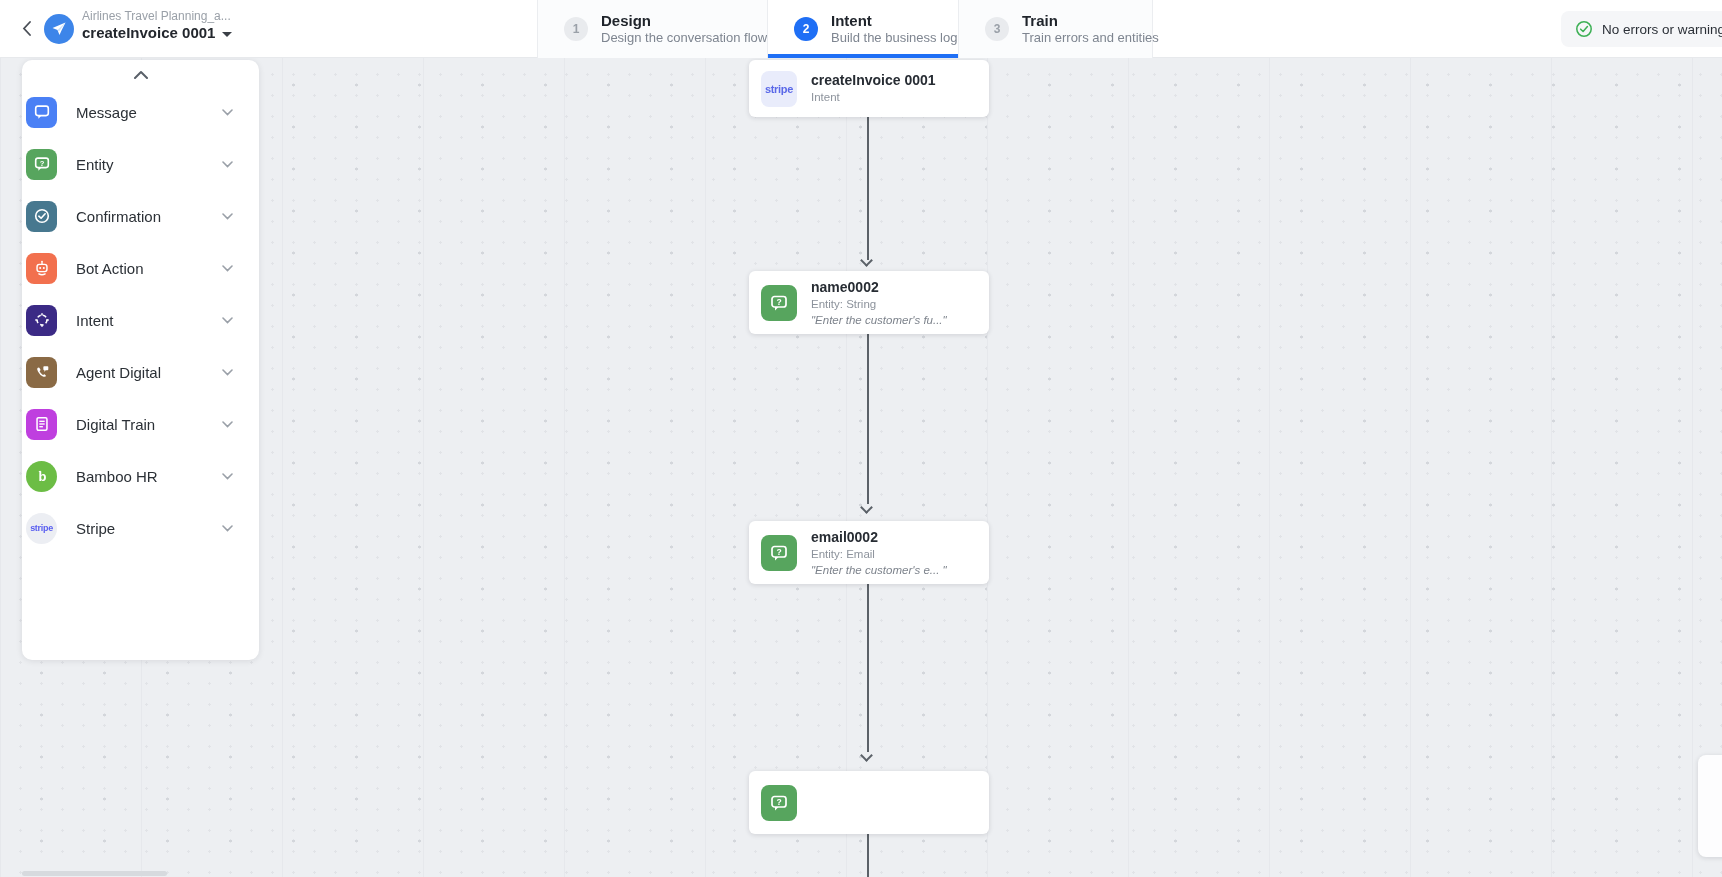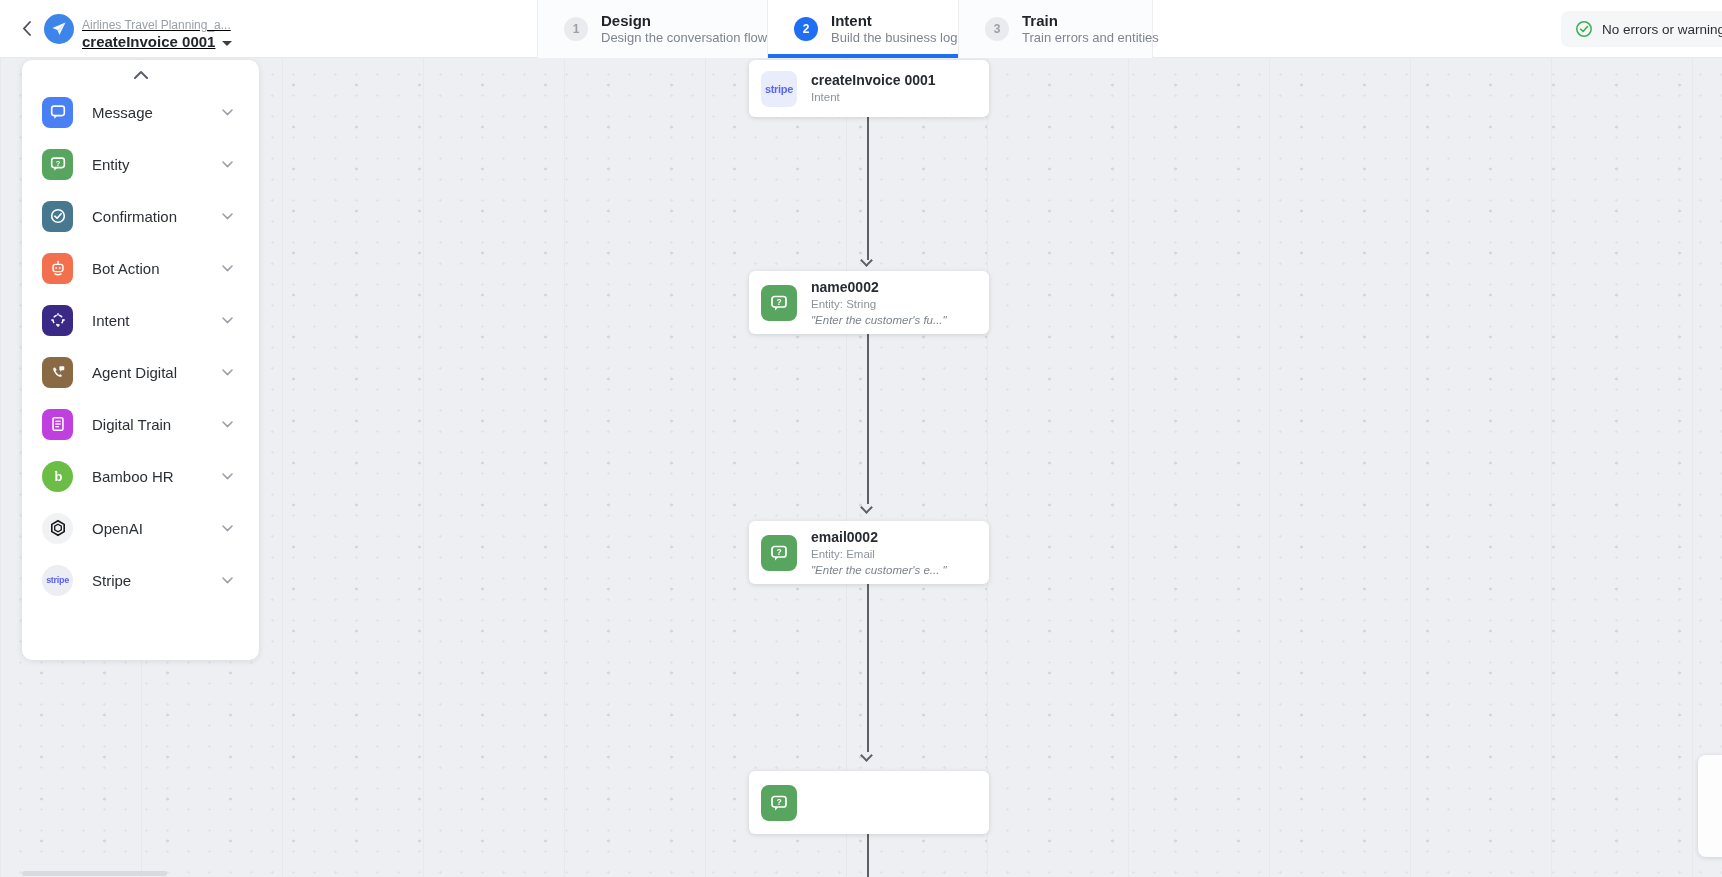--- a/index.html
+++ b/index.html
@@ -18,21 +18,21 @@
     background-position:0 0, 10px 6px, 10px 6px; }
 
   
   .header { position:absolute; left:0; top:0; width:1722px; height:58px;
     background:#fff; border-bottom:1px solid #e7e9ec; z-index:10; }
   .back-btn { position:absolute; left:12px; top:14px; width:28px; height:28px;
     display:flex; align-items:center; justify-content:center; cursor:pointer; }
   .back-btn svg { display:block; }
   .app-logo { position:absolute; left:44px; top:14px; width:30px; height:30px;
     border-radius:50%; background:#3d85e9; display:flex; align-items:center; justify-content:center; }
-  .title-block { position:absolute; left:82px; top:18px; line-height:1.2;text-decoration:underline; }
+  .title-block { position:absolute; left:82px; top:9px; line-height:1.2; }
   .app-name { font-size:12px; color:#9aa0a8; }
   .task-row { display:flex; align-items:center; gap:7px; cursor:pointer; margin-top:1px; }
   .task-name { font-size:15px; font-weight:700; color:#23272d; }
   .caret-down { width:0; height:0; border-left:5px solid transparent;
     border-right:5px solid transparent; border-top:5px solid #3a3f46; margin-top:2px; }
 
   .tabs { position:absolute; left:537px; top:0; height:58px; display:flex; }
   .tab { position:relative; height:58px; display:flex; align-items:center; gap:13px;
     padding-left:26px; border-left:1px solid #ebedf0; background:#fbfcfd; cursor:pointer; }
   .tab:last-child { border-right:1px solid #ebedf0; }
@@ -51,21 +51,21 @@
   .status-pill { position:absolute; left:1561px; top:11px; height:36px; width:220px;
     background:#f5f6f8; border-radius:8px; display:flex; align-items:center;
     gap:9px; padding-left:14px; }
   .status-text { font-size:13.5px; color:#2b3037; white-space:nowrap; }
 
   
   .palette { position:absolute; left:22px; top:60px; width:237px; height:600px;
     background:#fff; border-radius:10px; box-shadow:0 1px 6px rgba(25,30,40,.10);
     z-index:6; padding-top:2px; }
   .collapse-btn { height:24px; display:flex; align-items:center; justify-content:center; cursor:pointer; }
-  .palette-item { height:52px; display:flex; align-items:center; padding-left:20px; cursor:pointer; }
+  .palette-item { height:52px; display:flex; align-items:center; padding-left:4px; cursor:pointer; }
   .pi-icon { width:31px; height:31px; border-radius:8px; flex:0 0 auto; margin-right:19px;
     display:flex; align-items:center; justify-content:center; }
   .pi-icon.round { border-radius:50%; }
   .pi-label { font-size:15px; font-weight:500; color:#2b3036; flex:1; }
   .pi-chevron { margin-right:26px; }
   .wordmark { font-weight:700; font-style:normal; letter-spacing:-.3px; }
 
   
   .flow-line { position:absolute; left:867px; width:2px; background:#5b6168; z-index:1; }
   .flow-arrow { position:absolute; left:862px; width:9px; height:9px;
@@ -269,32 +269,20 @@
             <text x="10.5" y="15" font-size="13" font-weight="bold" fill="#fff" text-anchor="middle">b</text>
             <path d="M6.5 5.5 Q8 4 9.5 5.2 Q8.2 6.8 6.5 5.5 Z" fill="#fff"></path>
           </svg>
       </div>
       <span class="pi-label">Bamboo HR</span>
       <svg class="pi-chevron" width="11" height="7" viewBox="0 0 11 7">
           <path d="M1 1 L5.5 5.5 L10 1" fill="none" stroke="#9aa0a8" stroke-width="1.6" stroke-linecap="round"></path>
         </svg>
     </div>
 
-    <div class="palette-item">
-      <div class="pi-icon round" style="background:#f1f2f4">
-        <svg width="20" height="20" viewBox="0 0 20 20">
-            <path d="M10 2.8 L16.2 6.4 L16.2 13.6 L10 17.2 L3.8 13.6 L3.8 6.4 Z" fill="none" stroke="#17191c" stroke-width="1.6"></path>
-            <path d="M10 6.2 L13.3 8.1 L13.3 11.9 L10 13.8 L6.7 11.9 L6.7 8.1 Z" fill="none" stroke="#17191c" stroke-width="1.3"></path>
-          </svg>
-      </div>
-      <span class="pi-label">OpenAI</span>
-      <svg class="pi-chevron" width="11" height="7" viewBox="0 0 11 7">
-          <path d="M1 1 L5.5 5.5 L10 1" fill="none" stroke="#9aa0a8" stroke-width="1.6" stroke-linecap="round"></path>
-        </svg>
-    </div>
 
     <div class="palette-item">
       <div class="pi-icon round" style="background:#eceef3; color:#5a5ff0; font-size:9px;">
         <span class="wordmark">stripe</span>
       </div>
       <span class="pi-label">Stripe</span>
       <svg class="pi-chevron" width="11" height="7" viewBox="0 0 11 7">
           <path d="M1 1 L5.5 5.5 L10 1" fill="none" stroke="#9aa0a8" stroke-width="1.6" stroke-linecap="round"></path>
         </svg>
     </div>

